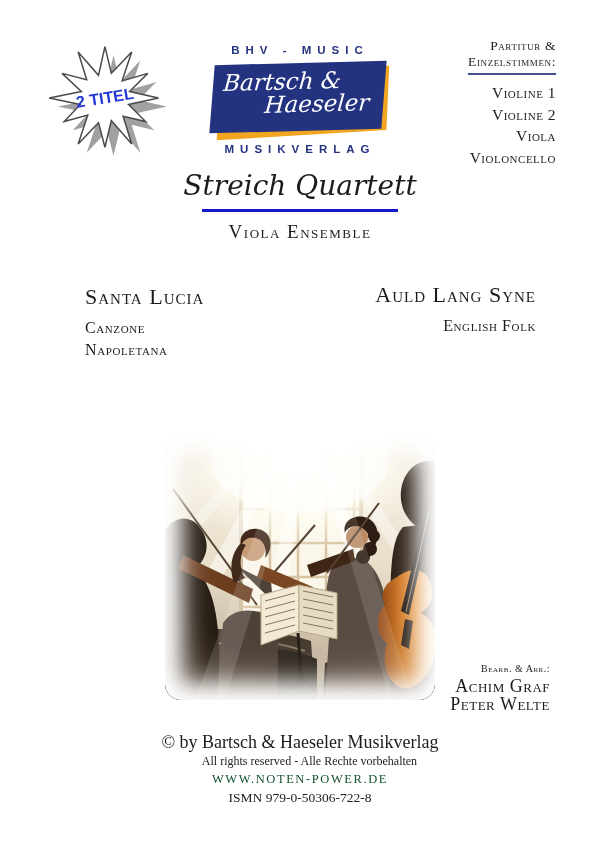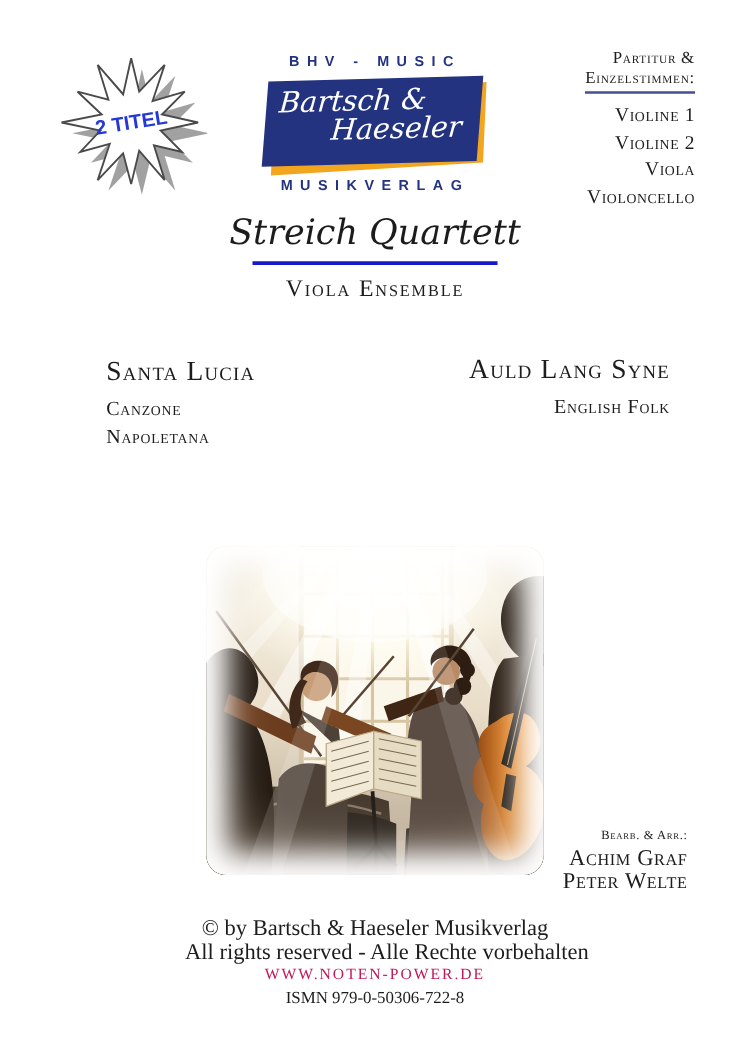--- a/index.html
+++ b/index.html
@@ -55,22 +55,22 @@
 
   
   .credits{position:absolute;right:50px;top:660px;text-align:right;font-variant:small-caps;
            letter-spacing:.5px;}
   .credits-heading{font-size:10px;line-height:18px;text-align:right;}
   .credits-name{font-size:18px;line-height:17.5px;}
 
   
   .footer{position:absolute;left:0;right:0;top:733px;text-align:center;}
   .f-copy{font-size:18px;line-height:19px;}
-  .f-rights{font-size:18px;line-height:18px;padding-left:19px;}
-  .f-web{font-size:12.5px;line-height:18.5px;color:#be185d;letter-spacing:1.6px;}
+  .f-rights{font-size:12px;line-height:18px;padding-left:19px;}
+  .f-web{font-size:12.5px;line-height:18.5px;color:#14532d;letter-spacing:1.6px;}
   .f-cat{font-size:15.5px;line-height:19.5px;}
   .f-ismn{font-size:13.5px;line-height:18px;}
 </style>
 </head>
 <body>
 
 <div class="page">
 
   <div class="badge">
     <svg width="120" height="116" viewBox="0 0 112 104">

